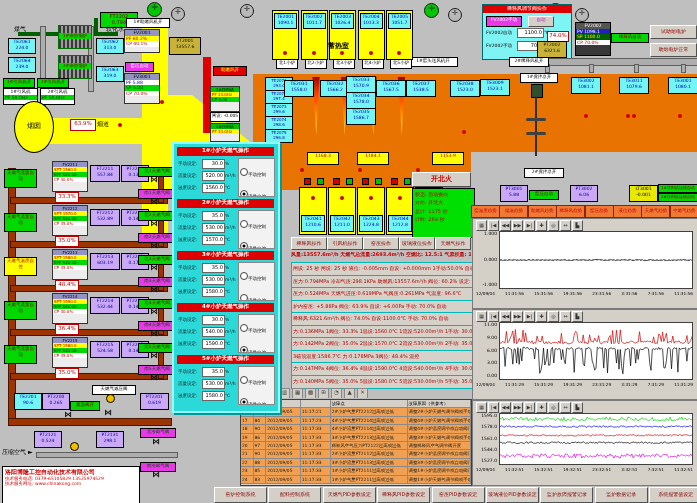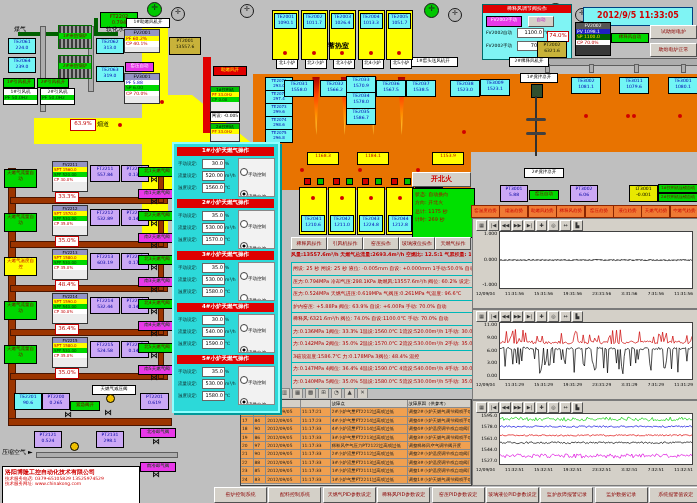--- a/index.html
+++ b/index.html
@@ -116,20 +116,21 @@
   <div class="a bx gn tc f45" style="left:37px;top:78px;width:30px;height:8px;">2#引风机开</div>
   <div class="a bx wh f45" style="left:3px;top:88px;width:33px;height:15px;">
     <div class="tc">1#引风机</div>
     <div class="rowG">PF 50.0Hz</div>
   </div>
   <div class="a bx wh f45" style="left:40px;top:88px;width:33px;height:15px;">
     <div class="tc">2#引风机</div>
     <div class="rowG">PF 50.0Hz</div>
   </div>
 
+  <div class="a bx yl tc f7" style="left:14px;top:101px;width:38px;height:50px;border-radius:50%;color:#000;line-height:48px;">烟囱</div>
 
   <div class="a bx wh tc f55" style="left:70px;top:119px;width:24px;height:10px;color:#C00000;border-color:#C00000;">63.9%</div>
   <div class="a f6" style="left:97px;top:120px;color:#000;">烟道</div>
   <div class="dot" style="left:118px;top:123px;"></div>
   <div class="dot" style="left:160px;top:100px;"></div>
   <div class="dot" style="left:214px;top:140px;"></div>
 
   <div class="a bx wh tc f45" style="left:126px;top:18px;width:42px;height:8px;">1#助燃风机开</div>
   <div class="a bx panel f45" style="left:124px;top:29px;width:34px;height:22px;">
     <div class="hd">FV2001</div>
@@ -624,21 +625,20 @@
     <div class="rd tc f5" style="height:8px;">稀释风调节阀操作</div>
     <div class="a bx mg2 tc f45" style="left:3px;top:11px;width:34px;height:9px;">FV2002手动</div>
     <div class="a btn f45" style="left:45px;top:11px;width:24px;height:9px;color:#C000C0;">自动</div>
     <div class="a f45" style="left:3px;top:25px;color:#000;">FV2002自动</div>
     <div class="pin f5" style="left:34px;top:23px;width:24px;height:8px;">1100.0</div>
     <div class="a f45" style="left:61px;top:25px;color:#000;">℃</div>
     <div class="a f45" style="left:3px;top:38px;color:#000;">FV2002手动</div>
     <div class="pin f5" style="left:34px;top:36px;width:24px;height:8px;">70.0</div>
     <div class="a f45" style="left:61px;top:38px;color:#000;">%</div>
   </div>
-  <div class="a bx tc f8" style="left:583px;top:7px;width:108px;height:17px;background:#7FF4F4;border-color:#004080;color:#D00000;font-weight:bold;line-height:16px;">2012/9/5 11:33:05</div>
   <div class="a gp" style="left:524px;top:58px;width:172px;height:6px;"></div>
   <div class="a gp" style="left:545px;top:64px;width:3px;height:7px;"></div>
   <div class="a gp" style="left:589px;top:64px;width:3px;height:7px;"></div>
   <div class="a gp" style="left:634px;top:64px;width:3px;height:7px;"></div>
   <div class="a gp" style="left:681px;top:64px;width:3px;height:7px;"></div>
   <div class="a bx" style="left:575px;top:22px;width:34px;height:32px;background:#383838;border-color:#000;">
     <div class="tc f45" style="background:#555;color:#FFF;">FV2002</div>
     <div class="rowPV f45">PV 1098.1</div>
     <div class="rowSP f45">SP 1100.0</div>
     <div class="rowW f45">CP  70.0%</div>

